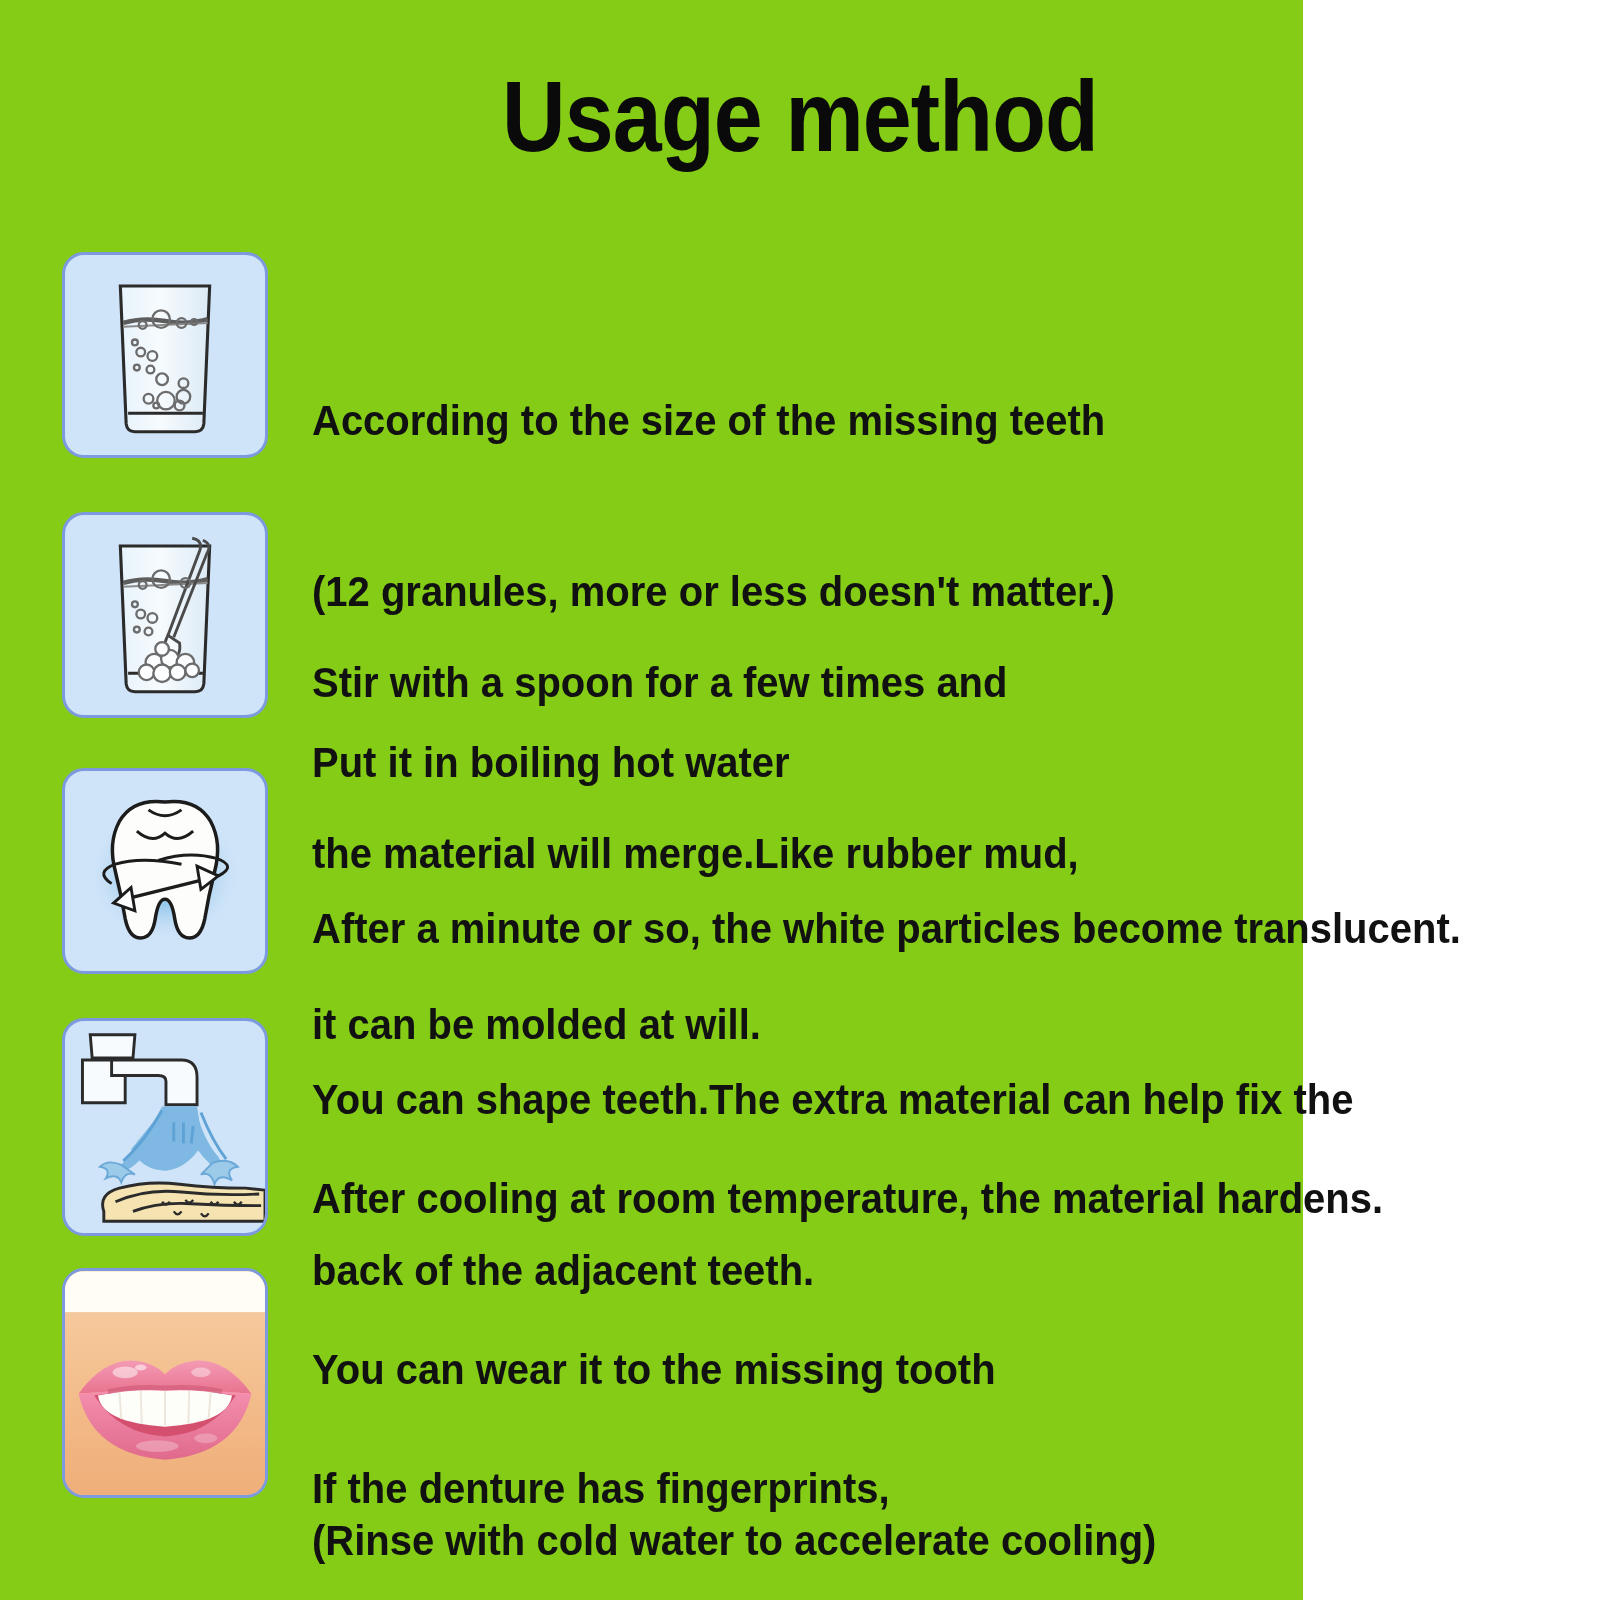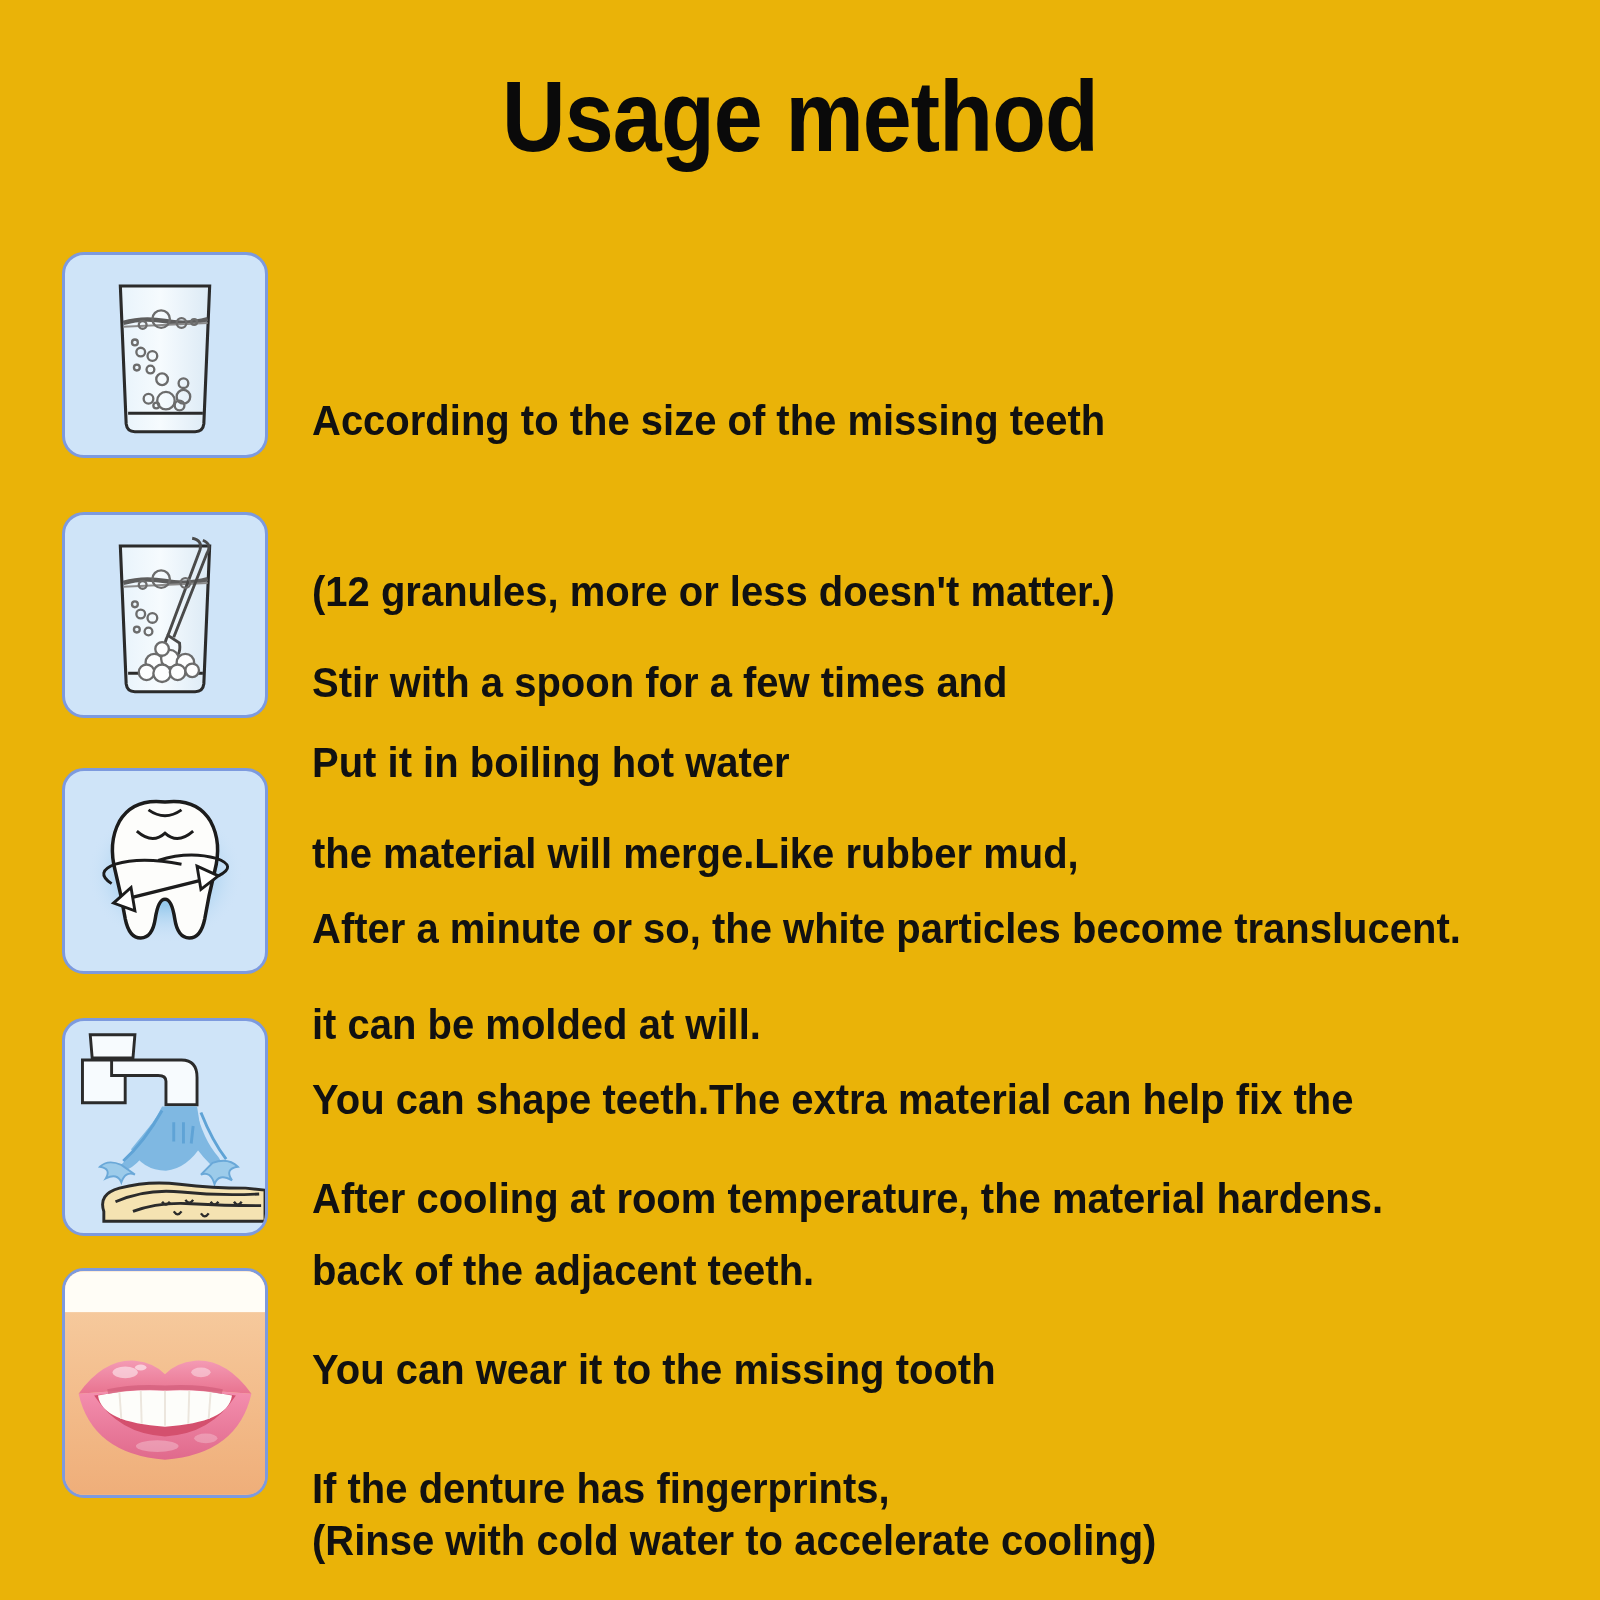--- a/index.html
+++ b/index.html
@@ -8,23 +8,23 @@
     background: #ffffff;
   }
   body {
     width: 1600px;
     height: 1600px;
     font-family: "Liberation Sans", sans-serif;
     overflow: hidden;
   }
   .page {
     position: relative;
-    width: 1600px;
+    width: 1303px;
     height: 1600px;
-    background: #eab308;
+    background: #84cc16;
   }
 
   
   .title {
     position: absolute;
     left: 0;
     top: 62px;
     width: 1600px;
     text-align: center;
     font-family: "Liberation Sans Narrow", "Liberation Sans", sans-serif;

